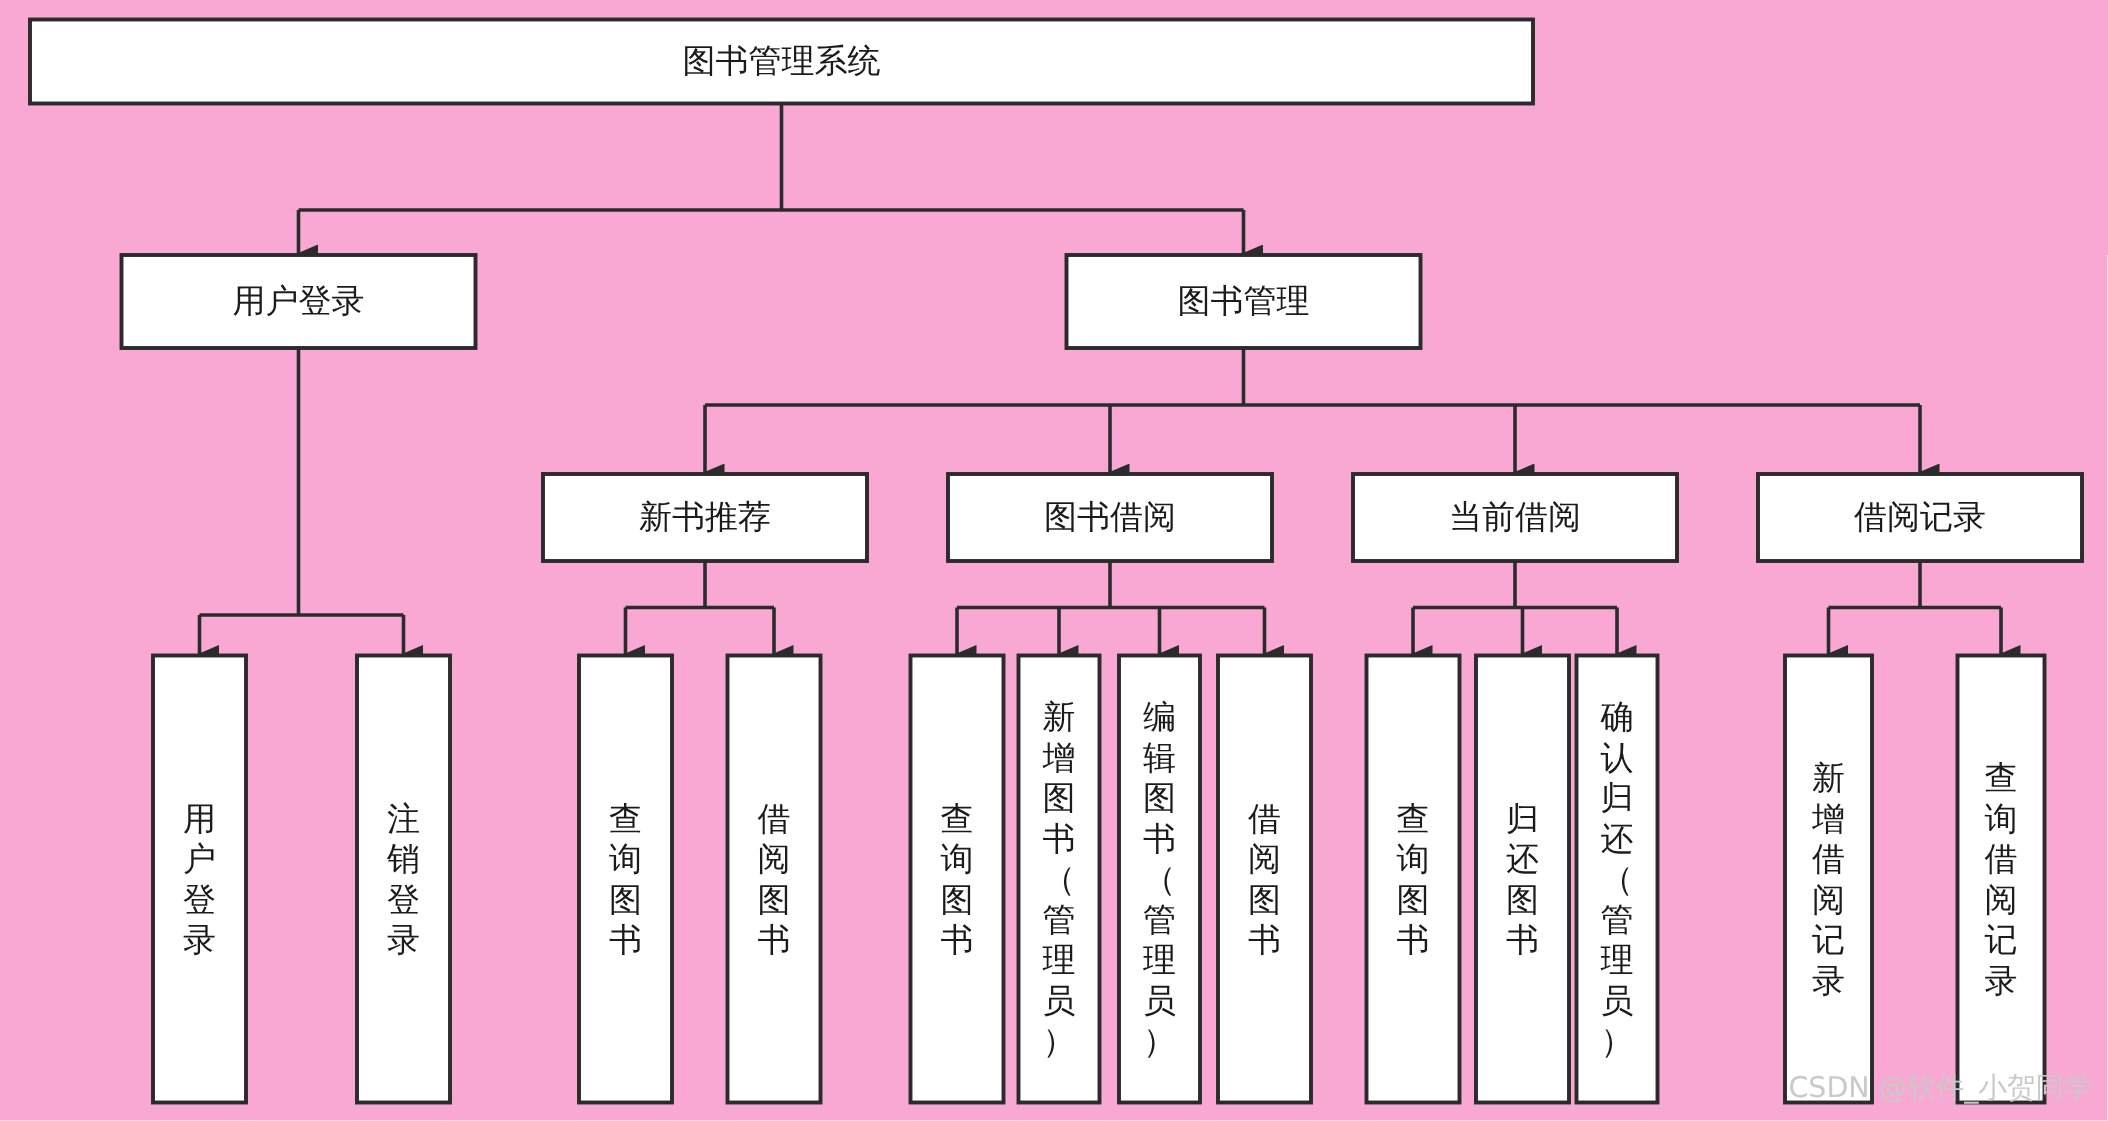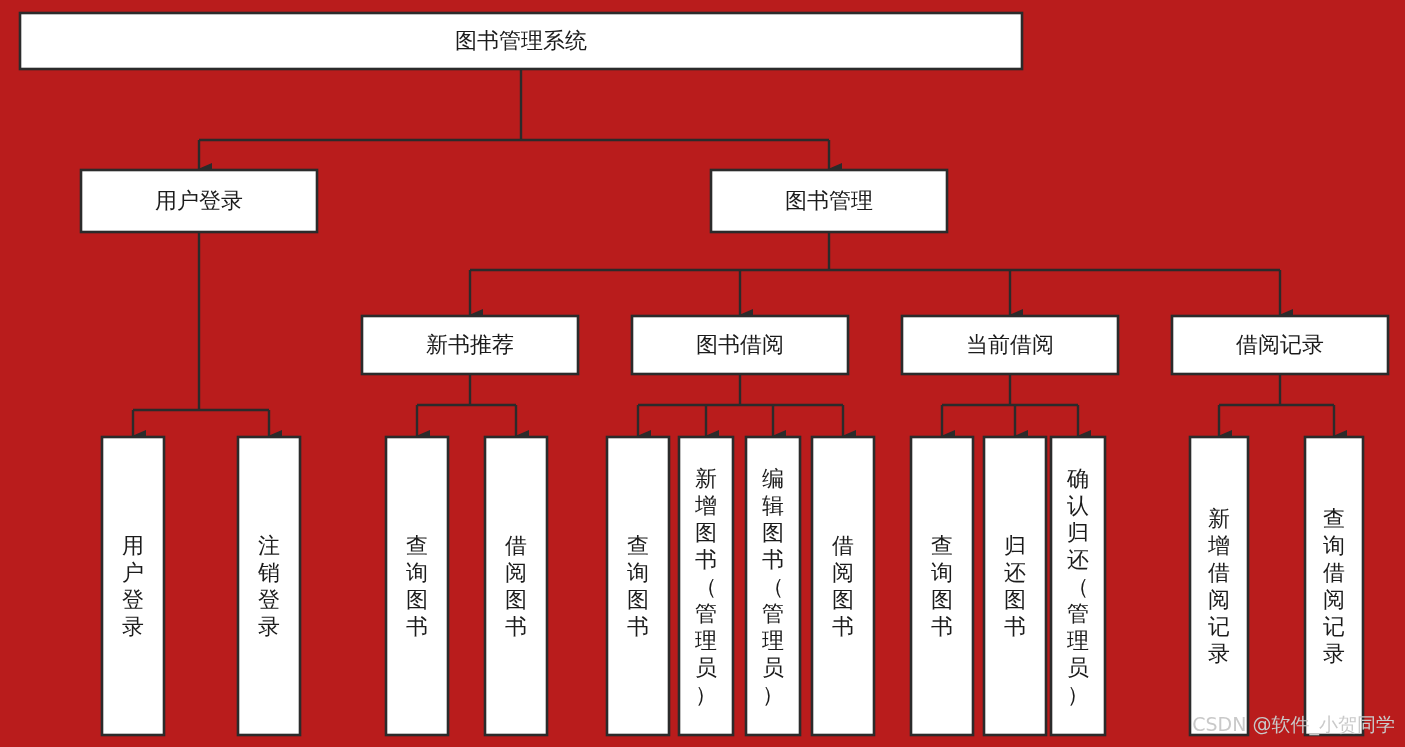--- a/index.html
+++ b/index.html
@@ -7,21 +7,21 @@
     padding: 0;
     background: #ffffff;
   }
   body {
     font-family: "DejaVu Sans", "Liberation Sans", sans-serif;
   }
   #stage {
     position: relative;
     width: 1405px;
     height: 747px;
-    background: #b91c1c;
+    background: #f9a8d4;
     overflow: hidden;
   }
   #diagram-svg {
     position: absolute;
     left: 0;
     top: 0;
     width: 1405px;
     height: 747px;
   }
   .node-box {

